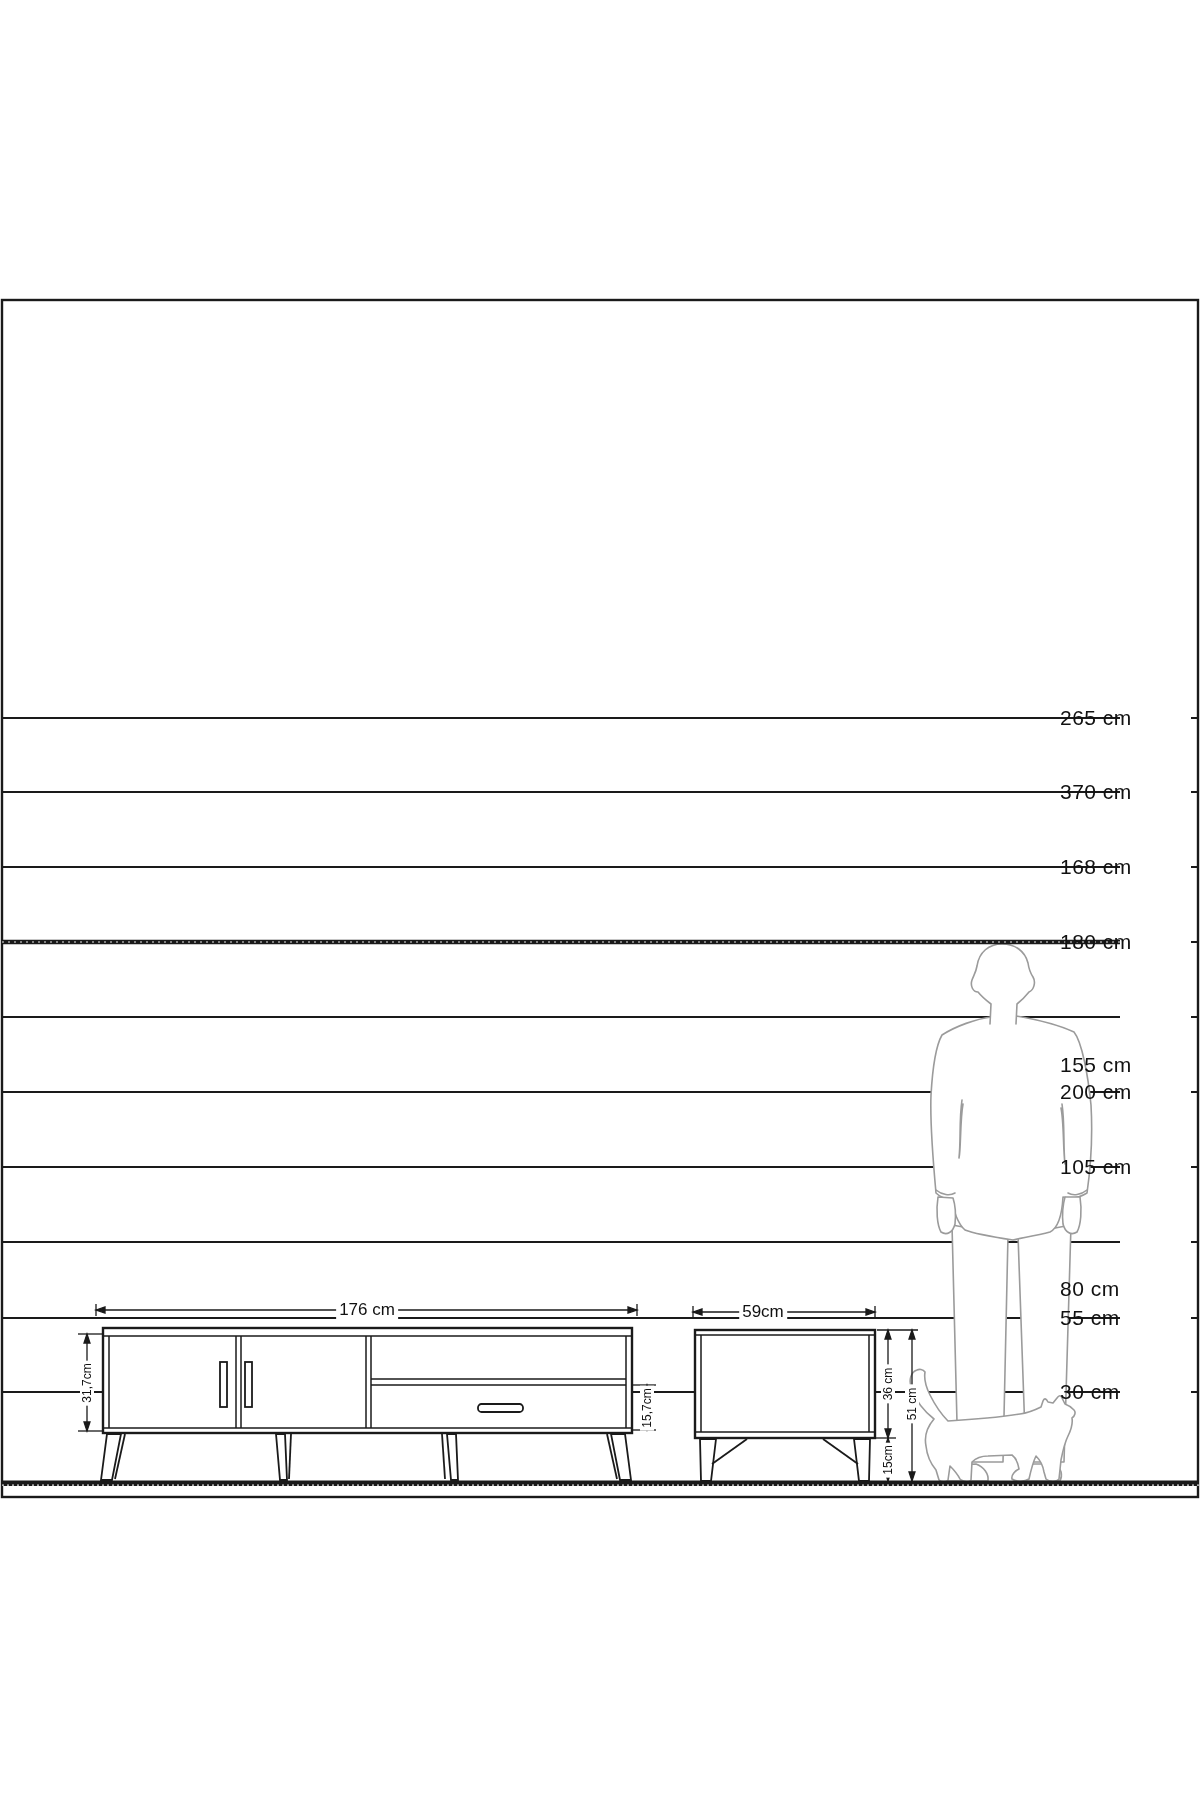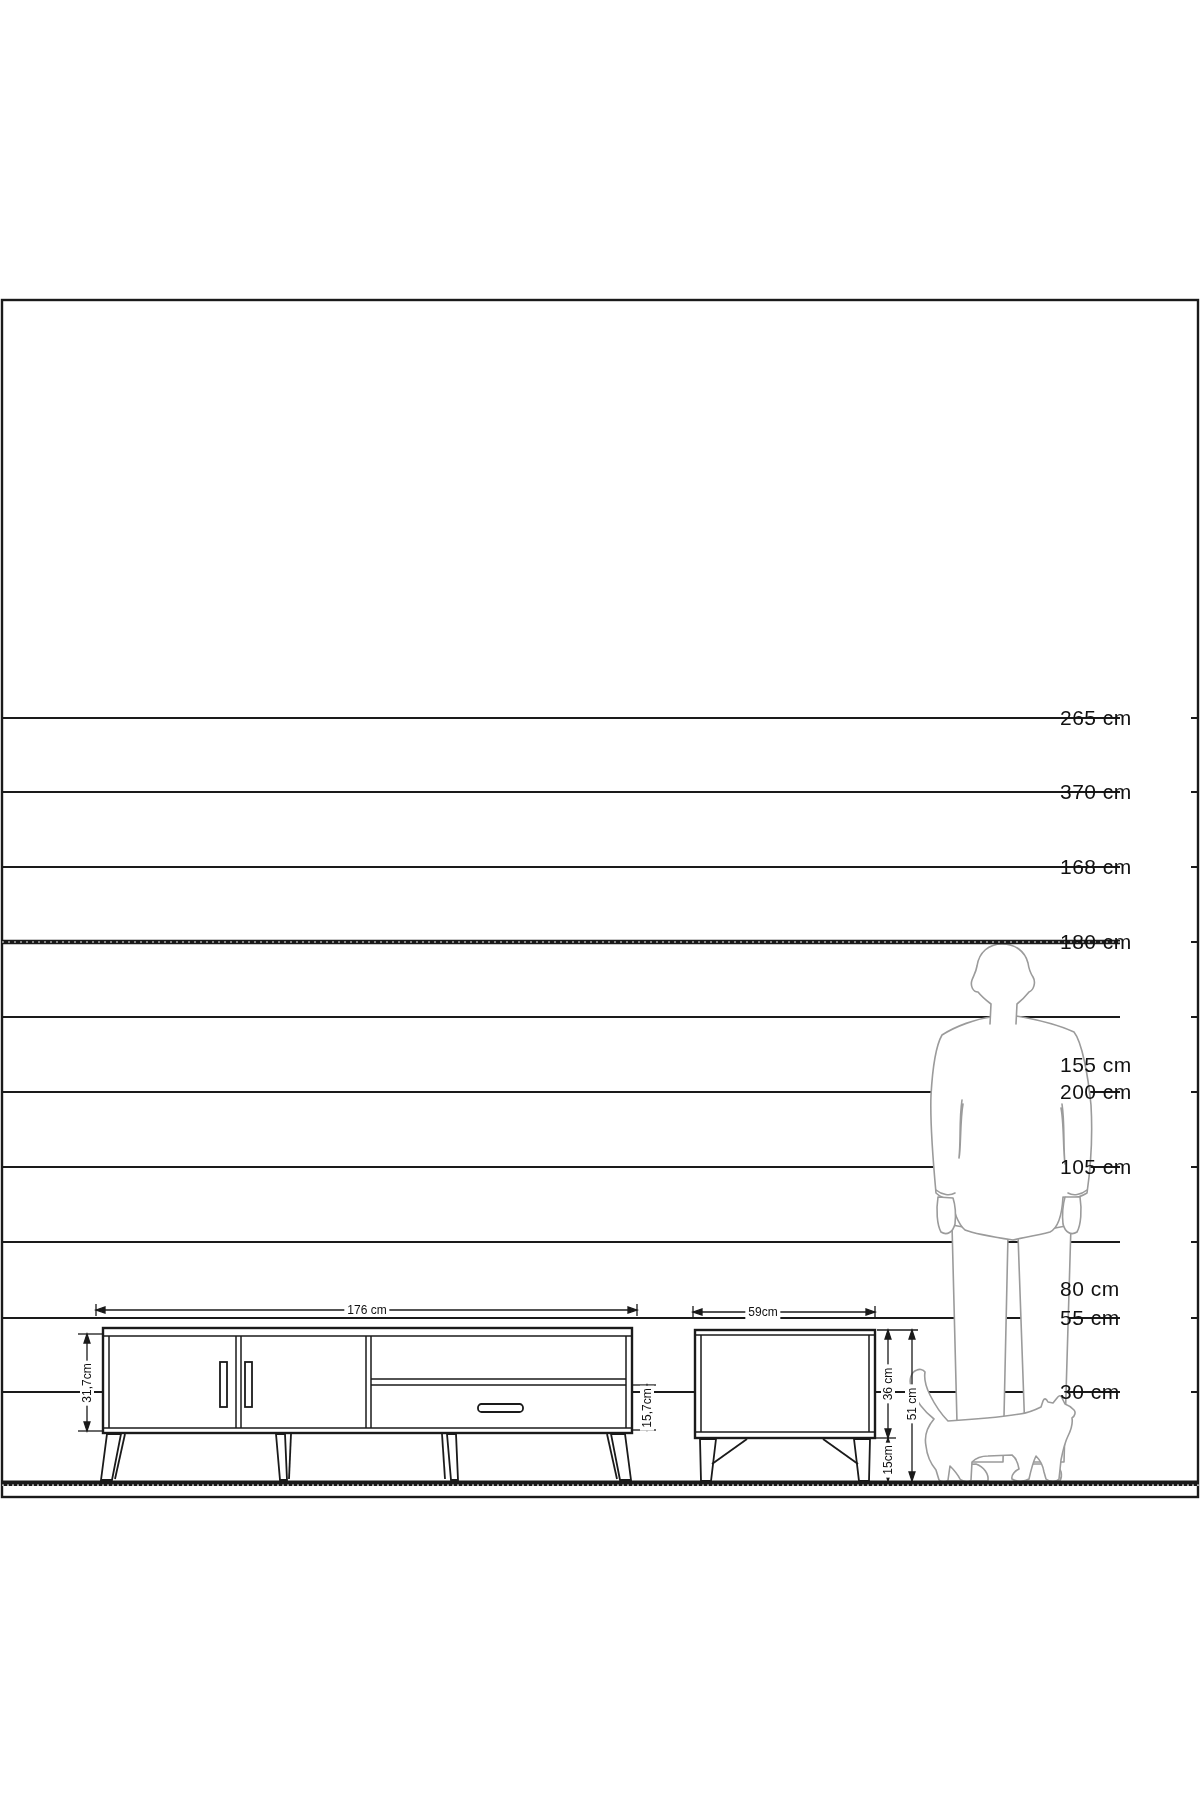--- a/index.html
+++ b/index.html
@@ -1,21 +1,21 @@
 <!DOCTYPE html>
 <html><head>
 <meta charset="utf-8">
 <style>
   html,body{margin:0;padding:0;background:#fff;}
   #stage{position:relative;width:1200px;height:1800px;background:#fff;overflow:hidden;
          font-family:"Liberation Sans",sans-serif;color:#111;}
   #diagram-svg{position:absolute;left:0;top:0;}
   .scale-label{position:absolute;left:1060px;width:133px;height:26px;line-height:26px;
                text-align:left;font-size:21px;color:#111;letter-spacing:0.5px;}
-  .dim-label{position:absolute;font-size:12px;color:#111;background:#fff;
+  .dim-label{position:absolute;font-size:17px;color:#111;background:#fff;
              padding:0 3px;white-space:nowrap;transform:translate(-50%,-50%);}
   .dim-label-v{position:absolute;font-size:12px;color:#111;background:#fff;
                padding:0 3px;white-space:nowrap;transform:translate(-50%,-50%) rotate(-90deg);}
 </style>
 </head>
 <body>
 
 <div id="stage">
 
 <svg id="diagram-svg" width="1200" height="1800" viewBox="0 0 1200 1800">

